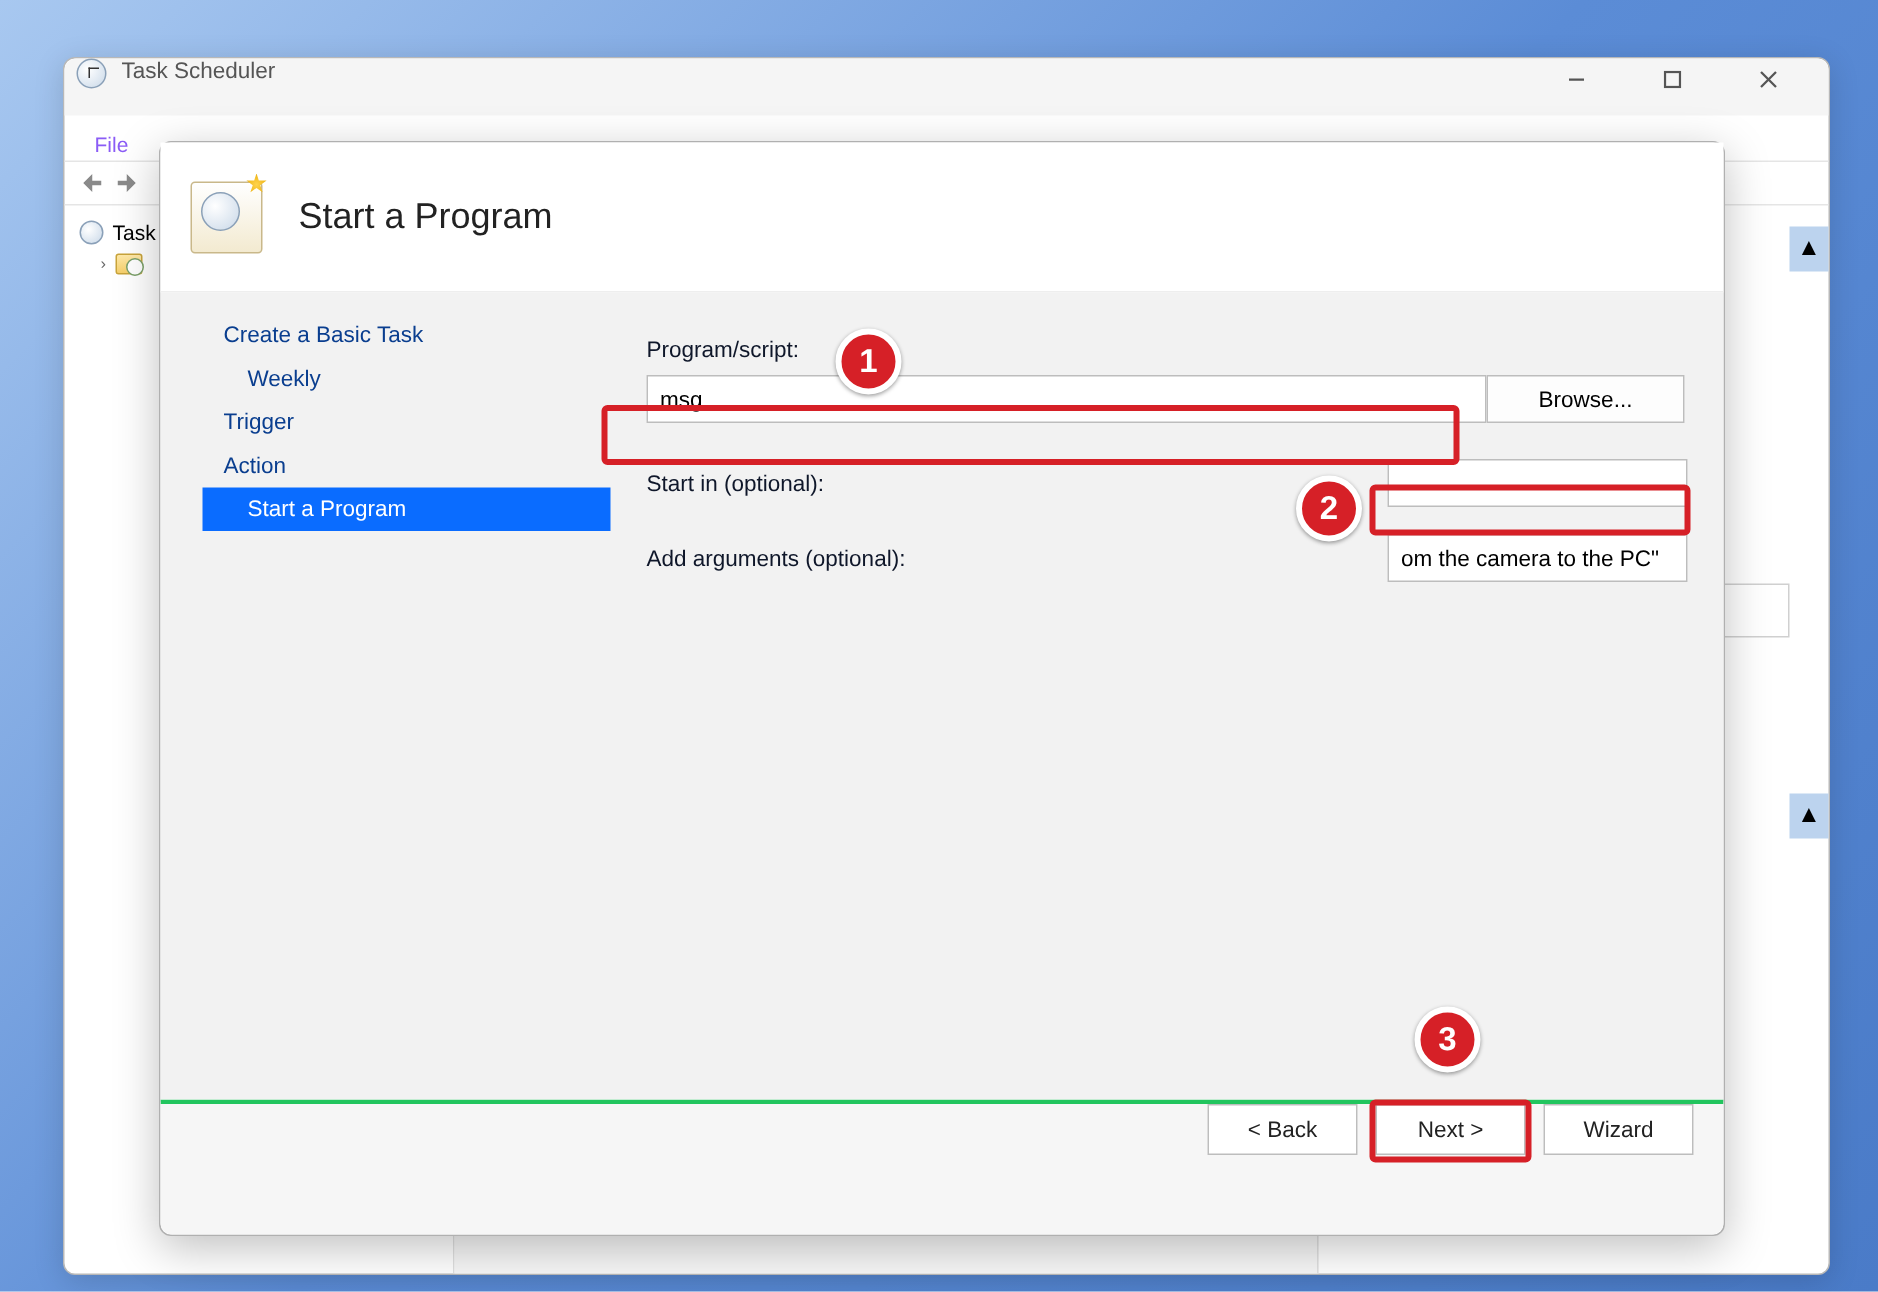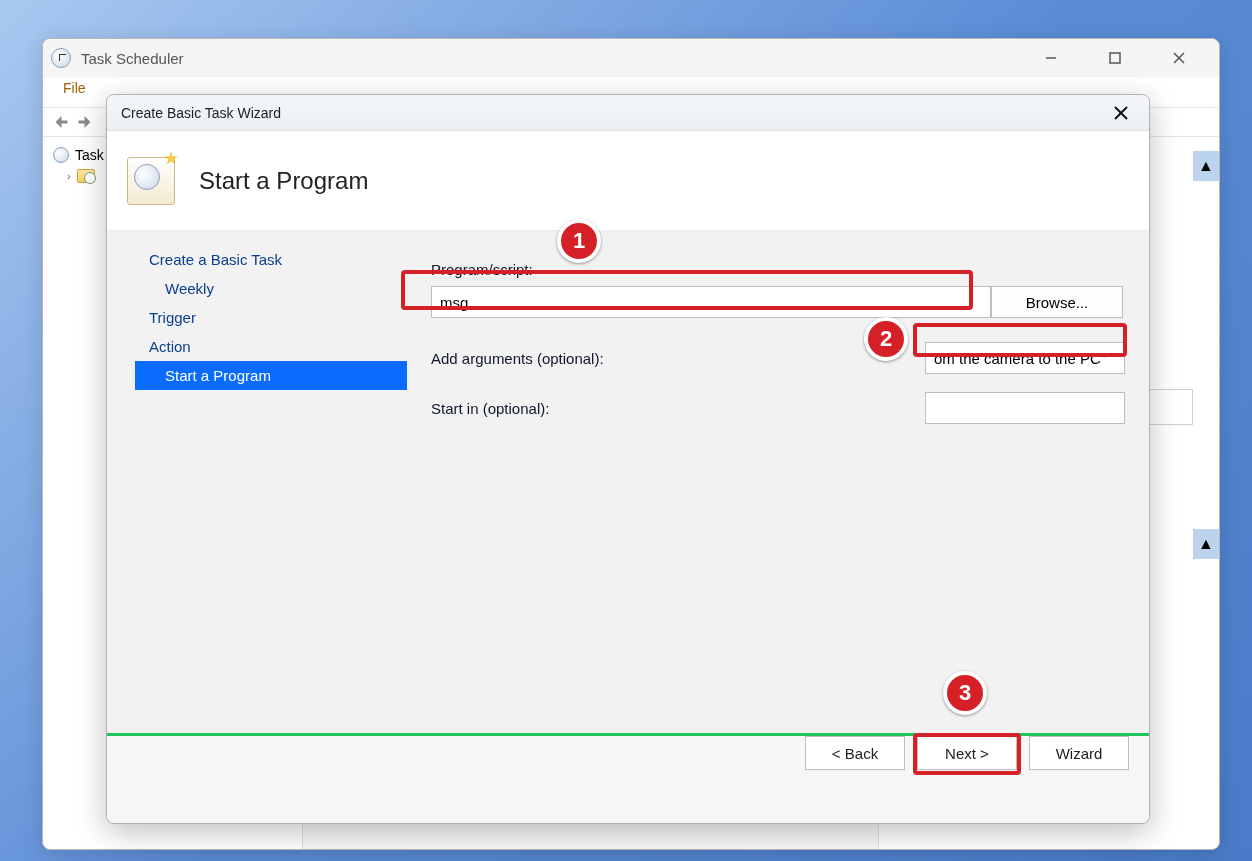--- a/index.html
+++ b/index.html
@@ -1,28 +1,28 @@
 <!DOCTYPE html>
 <html><head>
 <meta charset="utf-8">
 <style>
 * { box-sizing: border-box; margin: 0; padding: 0; font-family: "Segoe UI", Tahoma, sans-serif; }
 body { width: 1252px; height: 861px; background: linear-gradient(135deg, #a8c8f0 0%, #5b8cd6 50%, #4a7bc8 100%); overflow: hidden; position: relative; }
 
 
 .main-window { position: absolute; top: 38px; left: 42px; width: 1178px; height: 812px; background: #fff; border: 1px solid #b8b8b8; border-radius: 8px; box-shadow: 0 4px 20px rgba(0,0,0,0.15); }
-.titlebar { height: 38px; display: flex; align-items: center; padding: 0 8px; border-top-left-radius: 8px; border-top-right-radius: 8px; background: #f5f5f5; }
+.titlebar { height: 38px; display: flex; padding: 0 8px; border-top-left-radius: 8px; border-top-right-radius: 8px; background: #f5f5f5; }
 .titlebar .app-icon { width: 20px; height: 20px; margin-right: 10px; border-radius: 50%; background: radial-gradient(circle at 35% 35%, #fff, #c9d8e8); border: 1px solid #8aa0b8; position: relative; }
 .titlebar .app-icon::after { content:""; position:absolute; left:50%; top:50%; width:6px; height:6px; border-left:1px solid #333; border-top:1px solid #333; transform: translate(-2px,-4px) rotate(0deg); }
 .titlebar .title { color: #555; font-size: 15px; }
 .winbtns { margin-left: auto; display: flex; gap: 28px; padding-right: 14px; color: #555; }
 .winbtn { width: 36px; height: 28px; display:flex; align-items:center; justify-content:center; font-size: 14px; }
 .winbtn svg { width:12px; height:12px; stroke:#555; stroke-width:1.5; fill:none; }
 
-.menubar { height: 30px; display:flex; align-items:flex-start; padding: 0 10px; font-size: 14px; color:#a16207; }
+.menubar { height: 30px; display:flex; align-items:flex-end; padding: 0 10px; font-size: 14px; color:#8b5cf6; }
 .menubar .menu-item { padding: 3px 10px; }
 
 .toolbar { height: 30px; display:flex; align-items:center; gap:4px; padding: 0 6px; border-top:1px solid #e5e5e5; border-bottom:1px solid #e5e5e5; }
 .toolbar .arrow { width:22px; height:22px; display:flex; align-items:center; justify-content:center; color:#888; }
 .toolbar .arrow svg { width:18px; height:18px; fill:#8a8a8a; }
 
 .content-area { position: absolute; top: 100px; left:0; right:0; bottom:0; display:flex; }
 .tree-pane { width: 260px; border-right:1px solid #e0e0e0; padding: 6px; }
 .tree-pane .node { display:flex; align-items:center; gap:6px; font-size:14px; padding: 2px 4px; }
 .tree-pane .node .clock-icon { width:16px; height:16px; border-radius:50%; background: radial-gradient(circle at 35% 35%, #fff, #c9d8e8); border:1px solid #8aa0b8; }
@@ -133,54 +133,45 @@
       <div class="scroll-section top" style="display:flex;align-items:center;justify-content:center;">▲</div>
       <div class="action-strip">
         <span class="caret">▶</span>
       </div>
       <div class="scroll-section bottom" style="display:flex;align-items:center;justify-content:center;">▲</div>
     </div>
   </div>
 </div>
 
 <div class="wizard">
-  <div class="wizard-titlebar">
-    <div class="wtitle">Create Basic Task Wizard</div>
-    <div class="close">
-        <svg viewBox="0 0 14 14">
-          <line x1="1" y1="1" x2="13" y2="13"></line>
-          <line x1="13" y1="1" x2="1" y2="13"></line>
-        </svg>
-      </div>
-  </div>
   <div class="wizard-header">
     <div class="hicon"></div>
     <div class="htitle">Start a Program</div>
   </div>
   <div class="wizard-body">
     <div class="wizard-nav">
       <div class="nav-item">Create a Basic Task</div>
       <div class="nav-item sub">Weekly</div>
       <div class="nav-item">Trigger</div>
       <div class="nav-item">Action</div>
       <div class="nav-item sub selected">Start a Program</div>
     </div>
     <div class="wizard-form">
       <div class="field-label">Program/script:</div>
       <div class="row">
         <input class="text-input program" type="text" value="msg" style="">
         <button class="browse-btn">Browse...</button>
       </div>
       <div class="arg-row">
+        <div class="field-label">Start in (optional):</div>
+        <input class="text-input startin" type="text" value="" style="">
+      </div>
+      <div class="arg-row">
         <div class="field-label">Add arguments (optional):</div>
         <input class="text-input args" type="text" value="om the camera to the PC&quot;" style="">
-      </div>
-      <div class="arg-row">
-        <div class="field-label">Start in (optional):</div>
-        <input class="text-input startin" type="text" value="" style="">
       </div>
     </div>
   </div>
   <div class="wizard-footer">
     <button class="wbtn">&lt; Back</button>
     <button class="wbtn">Next &gt;</button>
     <button class="wbtn">Wizard</button>
   </div>
 
   <div class="redbox" style="left:294px; top:175px; width:572px; height:40px;"></div>

